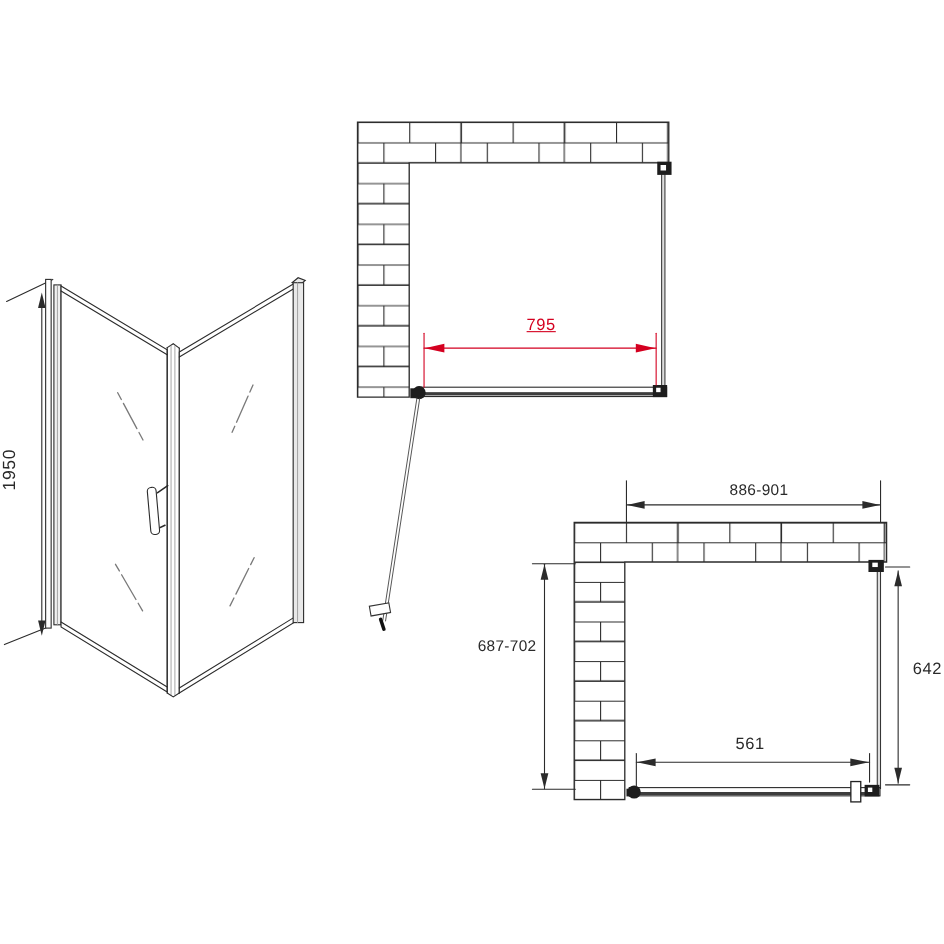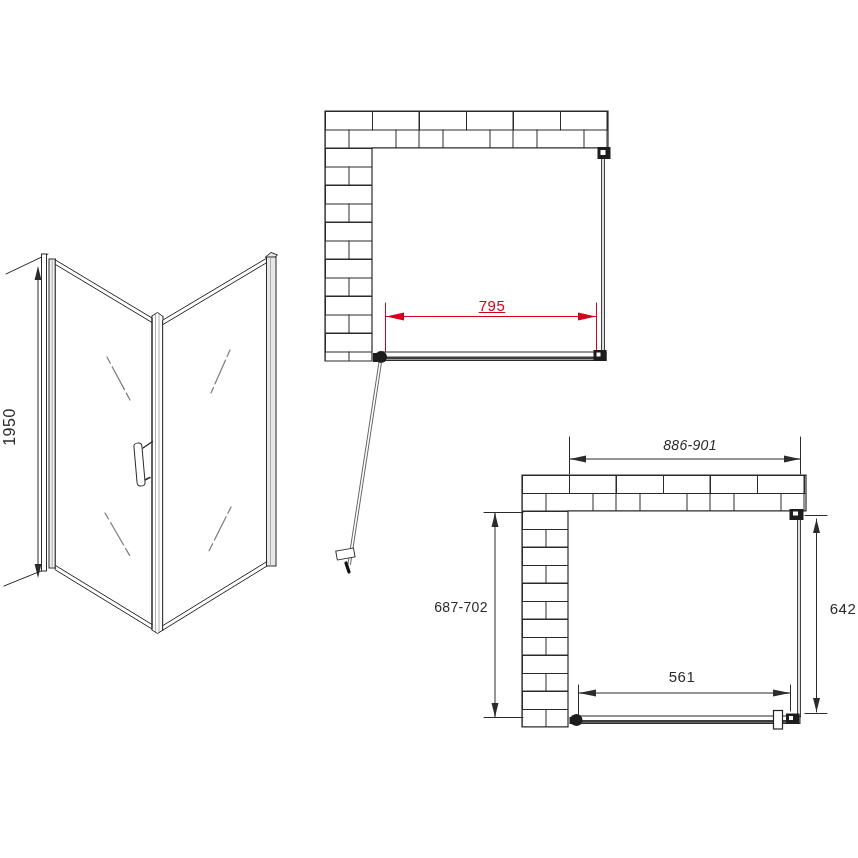--- a/index.html
+++ b/index.html
@@ -12,23 +12,23 @@
     position:absolute;color:#2a2a2a;font-size:15px;letter-spacing:.5px;
     text-align:center;white-space:nowrap;line-height:16px;
   }
   .dim-label.range{font-size:14px;letter-spacing:.3px;}
   .dim-label.red{color:#d40020;}
   .dim-label.rot{transform:rotate(-90deg);font-size:16px;}
   #view-perspective{left:0;top:240px;}
   #view-plan-top{left:320px;top:100px;}
   #view-plan-bottom{left:430px;top:425px;}
   #label-1950{left:-14px;top:419px;width:48px;}
-  #label-795{left:466px;top:298px;width:52px;text-decoration:underline;}
-  #label-886{left:653px;top:437px;width:74px;font-style:italic;}
-  #label-687{left:431px;top:599px;width:60px;text-align:center;}
+  #label-795{left:466px;top:288px;width:52px;text-decoration:underline;}
+  #label-886{left:653px;top:437px;width:74px;}
+  #label-687{left:431px;top:579px;width:60px;text-align:center;}
   #label-642{left:826px;top:601px;width:34px;}
   #label-805{left:660px;top:669px;width:44px;}
 </style>
 </head>
 <body>
 
 <div id="canvas">
 
   <svg id="view-perspective" width="300" height="420" viewBox="0 0 300 420" fill="none" stroke="#2b2b2b" stroke-width="1" stroke-linecap="round">
 

